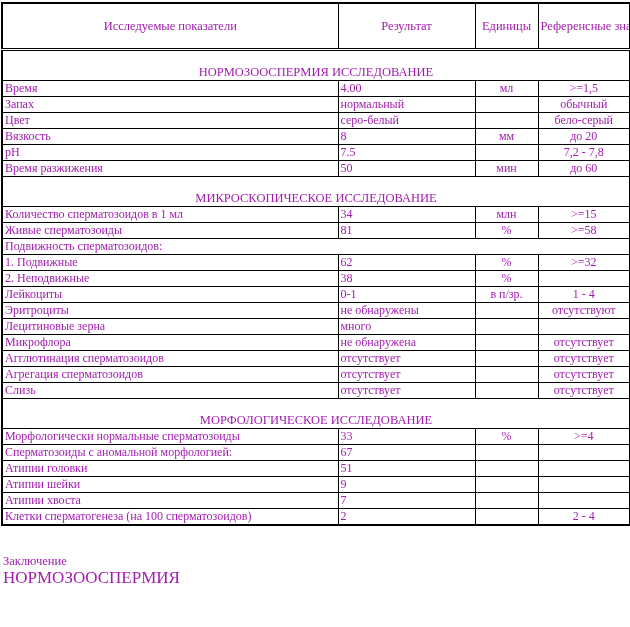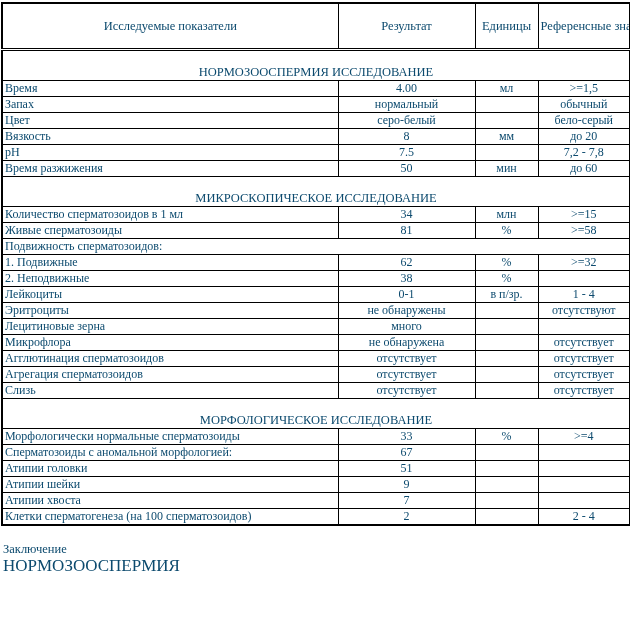--- a/index.html
+++ b/index.html
@@ -7,21 +7,21 @@
     padding: 0;
     background: #ffffff;
   }
   .page {
     width: 630px;
     height: 627px;
     background: #ffffff;
     box-sizing: border-box;
     padding: 2px 0 0 1px;
     font-family: "Liberation Serif", "DejaVu Serif", serif;
-    color: #0c4a6e;
+    color: #a21caf;
     overflow: hidden;
   }
   table.report {
     border-collapse: collapse;
     width: 628px;
     table-layout: fixed;
     border: 2px solid #000000;
   }
   table.report th, table.report td {
     border: 1px solid #000000;
@@ -44,26 +44,26 @@
     line-height: 14px;
   }
   tr.section-row td {
     text-align: center;
     vertical-align: bottom;
     height: 27px;
     font-size: 12.5px;
     padding-bottom: 1px;
   }
   td.name-cell   { text-align: left; }
-  td.result-cell { text-align: center; }
+  td.result-cell { text-align: left; }
   td.units-cell  { text-align: center; }
   td.ref-cell    { text-align: center; }
   tbody td { height: 13px; }
   .footer {
-    margin-top: 16px;
+    margin-top: 28px;
     padding-left: 2px;
   }
   .conclusion-label {
     font-size: 12.5px;
     line-height: 15px;
   }
   .conclusion-value {
     font-size: 17px;
     line-height: 17px;
   }

